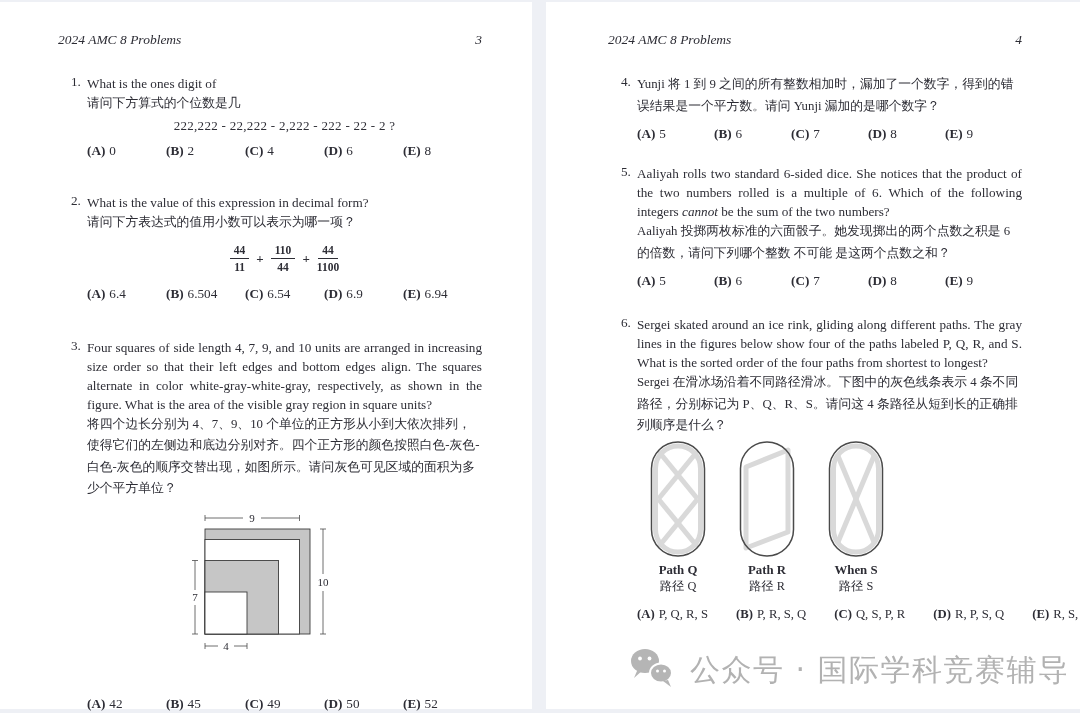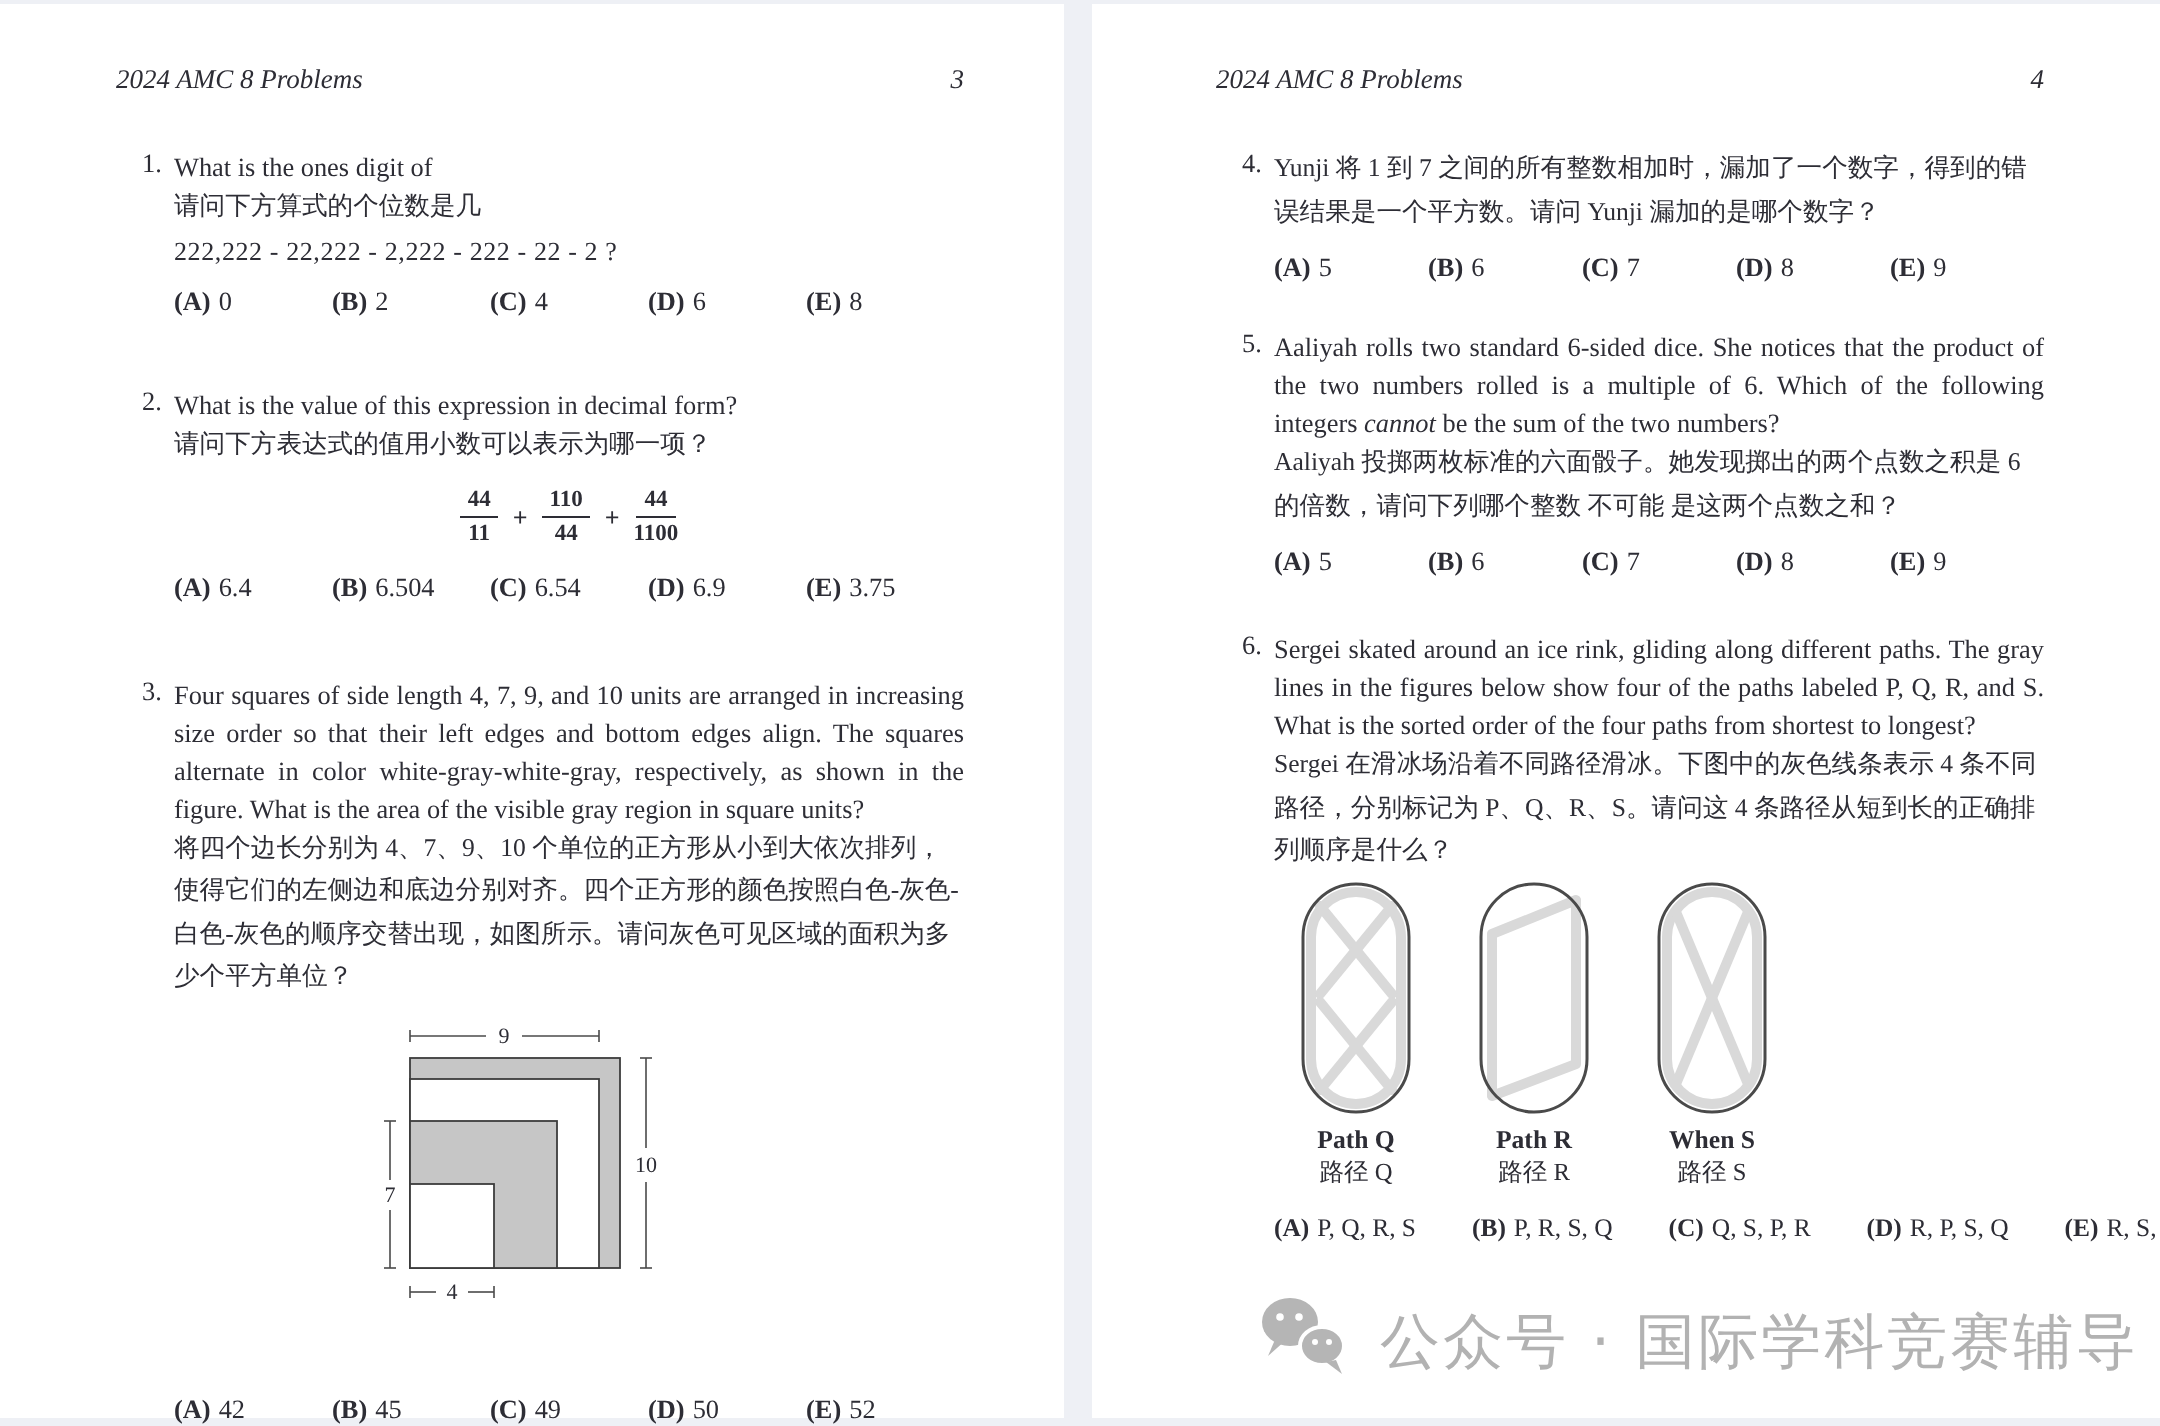--- a/index.html
+++ b/index.html
@@ -10,21 +10,21 @@
   #page-left  { left:0;    width:532px; padding:30px 50px 0 58px; }
   #page-right { left:546px; width:534px; padding:30px 58px 0 62px; }
   .pheader { display:flex; justify-content:space-between; font-style:italic;
              font-size:13.5px; margin-bottom:26px; }
   .prob { display:flex; }
   .pnum { width:29px; padding-left:13px; flex:none; font-size:13.2px; }
   .pbody { flex:1; min-width:0; }
   .en { font-size:13.2px; line-height:19px; text-align:justify; }
   .en .em { font-style:italic; }
   .zh { font-size:12.8px; line-height:21.5px; }
-  .expr { text-align:left; font-size:13px; margin-top:3px; letter-spacing:.3px; }
+  .expr { text-align:center; font-size:13px; margin-top:3px; letter-spacing:.3px; }
   .choices { display:flex; margin-top:9px; font-size:13.2px;justify-content:flex-end; }
   .choice { width:83px; white-space:nowrap; }
   #page-right .choices .choice { width:80px; }
   .clabel { font-weight:bold; }
   .cval { margin-left:4px; }
   .choices-inline { display:flex; margin-top:12px; font-size:12.7px; gap:28px; }
   .choices-inline .choice { width:auto !important; }
   .m-p2 { margin-top:34px; }
   .m-p3 { margin-top:36px; }
   .m-p5 { margin-top:22px; }
@@ -92,21 +92,21 @@
         <span class="mfrac">
             <span class="fnum">44</span>
             <span class="fden">1100</span>
           </span>
       </div>
       <div class="choices">
         <span class="choice"><span class="clabel">(A)</span><span class="cval">6.4</span></span>
         <span class="choice"><span class="clabel">(B)</span><span class="cval">6.504</span></span>
         <span class="choice"><span class="clabel">(C)</span><span class="cval">6.54</span></span>
         <span class="choice"><span class="clabel">(D)</span><span class="cval">6.9</span></span>
-        <span class="choice"><span class="clabel">(E)</span><span class="cval">3.75</span></span>
+        <span class="choice"><span class="clabel">(E)</span><span class="cval">6.94</span></span>
       </div>
     </div>
   </div>
 
   <div class="prob m-p3">
     <div class="pnum">3.</div>
     <div class="pbody">
       <div class="en">Four squares of side length 4, 7, 9, and 10 units are arranged in increasing size order so that their left edges and bottom edges align. The squares alternate in color white-gray-white-gray, respectively, as shown in the figure. What is the area of the visible gray region in square units?</div>
       <div class="zh">将四个边长分别为 4、7、9、10 个单位的正方形从小到大依次排列，使得它们的左侧边和底边分别对齐。四个正方形的颜色按照白色-灰色-白色-灰色的顺序交替出现，如图所示。请问灰色可见区域的面积为多少个平方单位？</div>
       <div class="fig3">
@@ -156,21 +156,21 @@
 
 <div class="page" id="page-right">
   <div class="pheader">
     <span>2024 AMC 8 Problems</span>
     <span>4</span>
   </div>
 
   <div class="prob">
     <div class="pnum">4.</div>
     <div class="pbody">
-      <div class="zh">Yunji 将 1 到 7 之间的所有整数相加时，漏加了一个数字，得到的错误结果是一个平方数。请问 Yunji 漏加的是哪个数字？</div>
+      <div class="zh">Yunji 将 1 到 9 之间的所有整数相加时，漏加了一个数字，得到的错误结果是一个平方数。请问 Yunji 漏加的是哪个数字？</div>
       <div class="choices">
         <span class="choice"><span class="clabel">(A)</span><span class="cval">5</span></span>
         <span class="choice"><span class="clabel">(B)</span><span class="cval">6</span></span>
         <span class="choice"><span class="clabel">(C)</span><span class="cval">7</span></span>
         <span class="choice"><span class="clabel">(D)</span><span class="cval">8</span></span>
         <span class="choice"><span class="clabel">(E)</span><span class="cval">9</span></span>
       </div>
     </div>
   </div>
 

